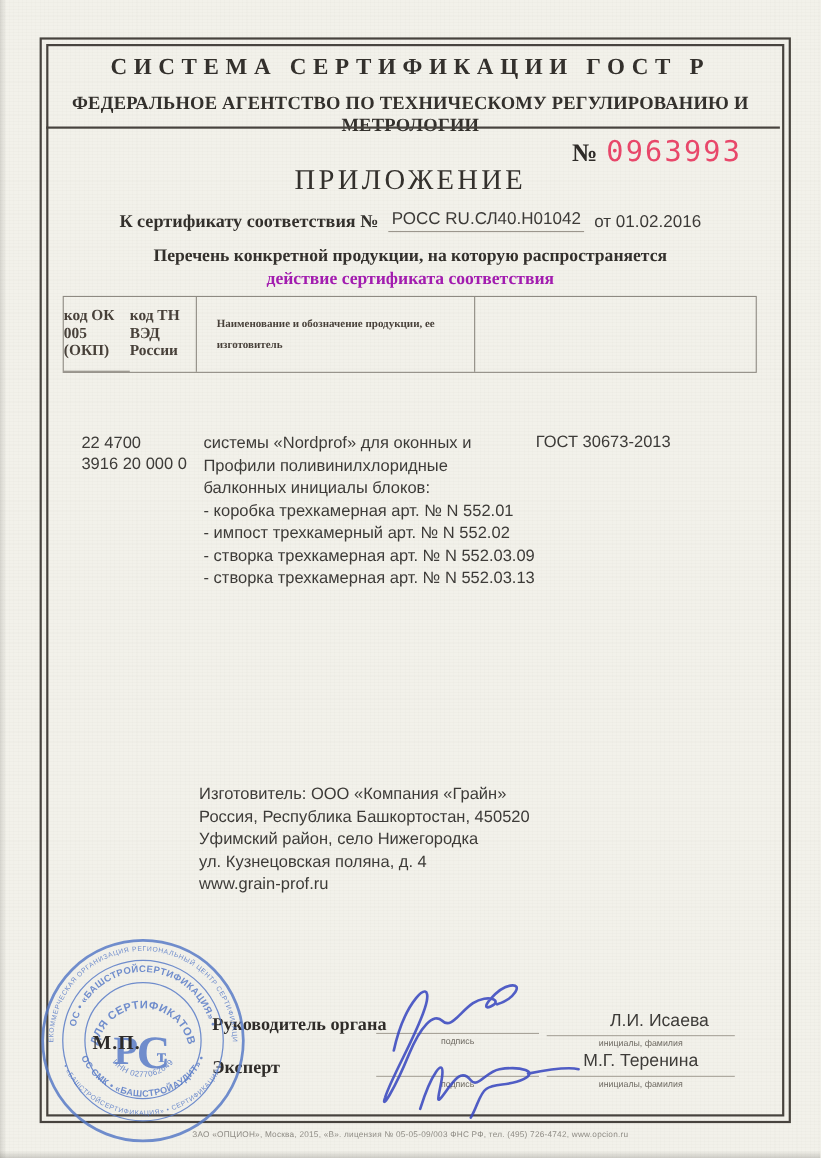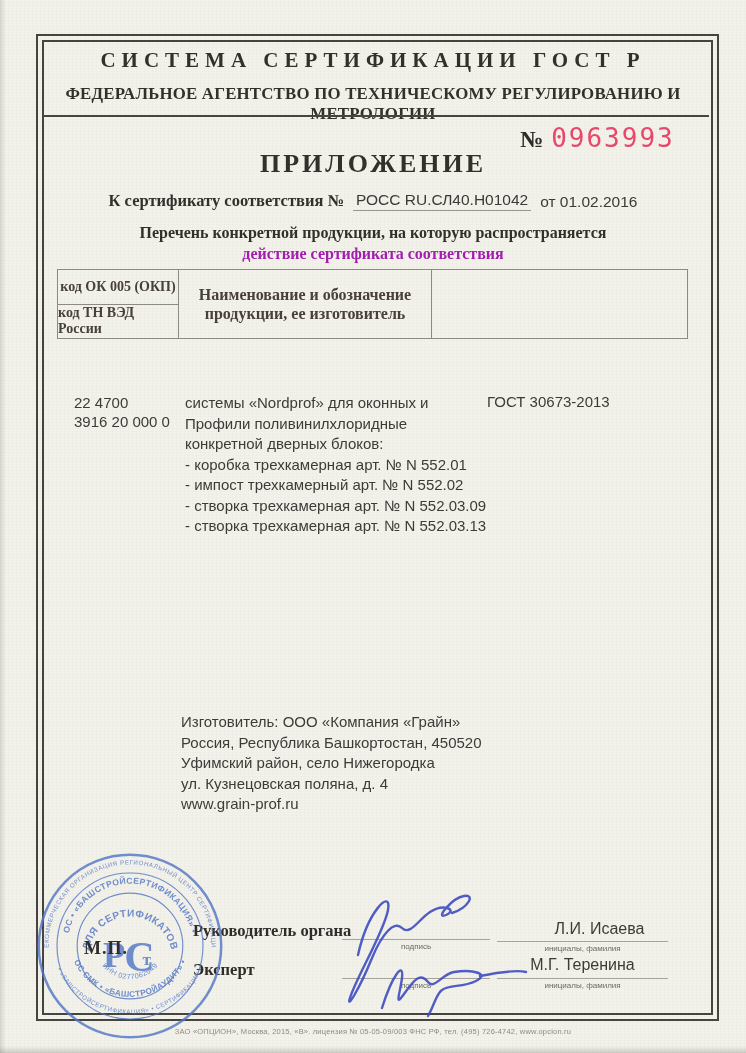--- a/index.html
+++ b/index.html
@@ -30,39 +30,39 @@
   .hdr-line1{top:48px;font-weight:bold;font-size:21px;letter-spacing:6px;color:#33302c;}
   .hdr-line2{top:84px;font-weight:bold;font-size:17px;letter-spacing:0.2px;color:#33302c;
     transform:scaleX(0.99);}
   .hdr-rule{position:absolute;left:42px;top:115px;width:667px;height:0;border-top:2px solid #47433e;}
 
   .serial{top:123px;left:520px;width:200px;display:flex;align-items:baseline;gap:8px;}
   .serial .pref{font-size:23px;font-weight:bold;color:#2e2b28;}
   .serial .num{font-family:"DejaVu Sans Mono", monospace;font-size:26px;color:#e8476a;
     letter-spacing:2px;font-weight:500;}
 
-  .doc-title{top:149px;font-weight:bold;font-size:26px;letter-spacing:3px;color:#33302c;}
+  .doc-title{top:149px;font-weight:normal;font-size:26px;letter-spacing:3px;color:#33302c;}
 
   .cert-line{top:191px;left:0;width:746px;display:flex;justify-content:center;align-items:flex-end;gap:9px;}
   .cert-line .lbl{font-weight:bold;font-size:16.5px;color:#33302c;}
   .cert-line .val{font-family:"Liberation Sans", sans-serif;font-size:15.5px;color:#3c3a37;
     border-bottom:1.5px solid #9b968d;padding:0 3px 1px 3px;}
   .cert-line .suf{font-family:"Liberation Sans", sans-serif;font-size:15.5px;color:#3c3a37;}
 
   .subtitle1{top:224px;font-weight:bold;font-size:16px;color:#33302c;}
   .subtitle2{top:245px;font-weight:bold;font-size:16px;color:#a21caf;}
 
   .prod-table{position:absolute;left:57px;top:269px;width:629px;height:68px;
     border:1px solid #8e8a82;display:flex;color:#48413a;}
-  .prod-table .c1{width:120px;border-right:1px solid #8e8a82;display:flex;flex-direction:column;}
+  .prod-table .c1{width:120px;border-right:1px solid #8e8a82;display:flex;flex-direction:row;}
   .prod-table .c1 > div{flex:1;display:flex;align-items:center;justify-content:center;
     font-weight:bold;font-size:14px;}
   .prod-table .c1 > div:first-child{border-bottom:1px solid #8e8a82;}
   .prod-table .c2{width:253px;border-right:1px solid #8e8a82;display:flex;align-items:center;
-    justify-content:center;text-align:center;font-weight:bold;font-size:16px;line-height:19px;padding:0 18px;box-sizing:border-box;}
+    justify-content:center;text-align:left;font-weight:bold;font-size:10px;line-height:19px;padding:0 18px;box-sizing:border-box;}
   .prod-table .c3{flex:1;display:flex;align-items:center;justify-content:center;text-align:center;
     font-weight:bold;font-size:14px;line-height:19px;padding:0 12px;box-sizing:border-box;}
 
   .sans{font-family:"Liberation Sans", sans-serif;color:#3d3b38;margin-top:40px;}
   .codes{left:74px;top:353px;font-size:15px;line-height:19px;}
   .product{left:185px;top:353px;font-size:15px;line-height:20.5px;}
   .gost{left:487px;top:353px;font-size:15px;}
   .manufacturer{left:181px;top:672px;font-size:15px;line-height:20.5px;}
 
   .sig-row-label{font-weight:bold;font-size:16.5px;color:#2f2c29;}
@@ -118,21 +118,21 @@
 </div>
 
 <div class="abs sans codes">
   <div>22 4700</div>
   <div>3916 20 000 0</div>
 </div>
 
 <div class="abs sans product">
   <div>системы «Nordprof» для оконных и</div>
   <div>Профили поливинилхлоридные</div>
-  <div>конкретной дверных блоков:</div>
+  <div>балконных инициалы блоков:</div>
   <div>- коробка трехкамерная арт. № N 552.01</div>
   <div>- импост трехкамерный  арт. № N 552.02</div>
   <div>- створка трехкамерная арт. № N 552.03.09</div>
   <div>- створка трехкамерная арт. № N 552.03.13</div>
 </div>
 
 <div class="abs sans gost">ГОСТ 30673-2013</div>
 
 <div class="abs sans manufacturer">
   <div>Изготовитель: ООО «Компания «Грайн»</div>

